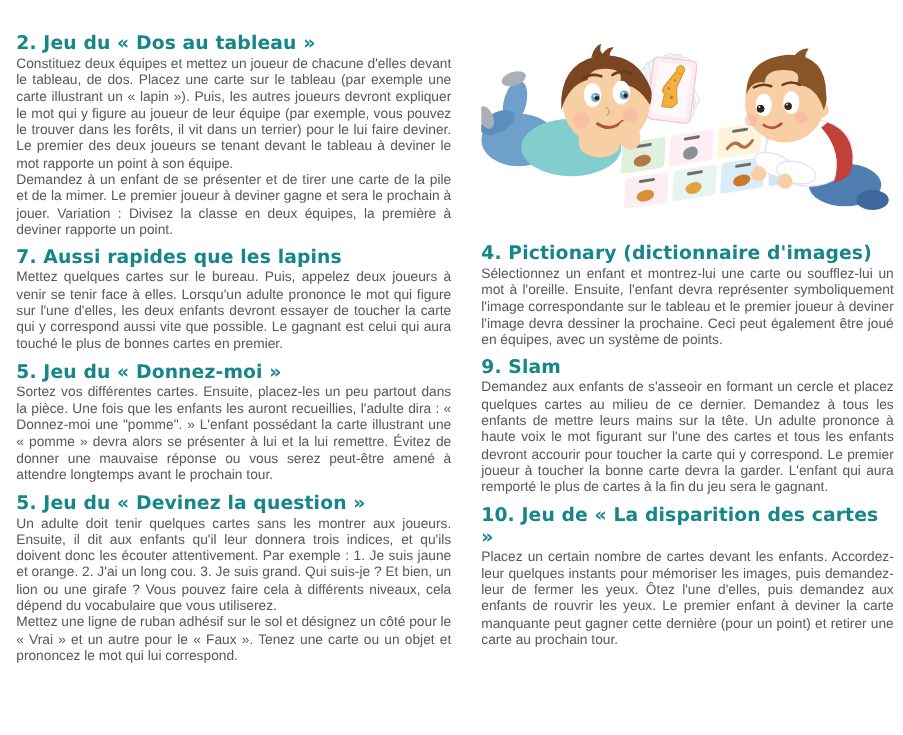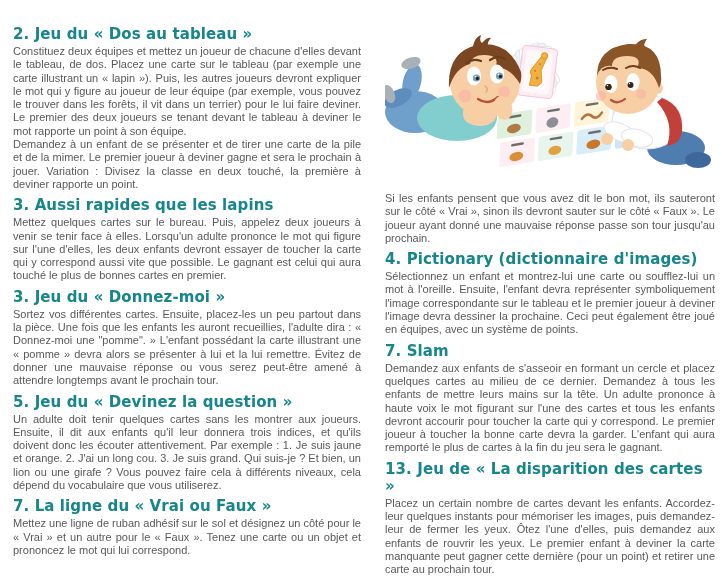--- a/index.html
+++ b/index.html
@@ -38,36 +38,35 @@
 <body>
 
 <div class="page">
 
   <div class="col col-left">
     <section>
       <h2 class="sec-heading">2. Jeu du « Dos au tableau »</h2>
       <p class="sec-body">Constituez deux équipes et mettez un joueur de chacune d'elles devant le tableau, de dos. Placez une carte sur le tableau (par exemple une carte illustrant un « lapin »). Puis, les autres joueurs devront expliquer le mot qui y figure au joueur de leur équipe (par exemple, vous pouvez le trouver dans les forêts, il vit dans un terrier) pour le lui faire deviner. Le premier des deux joueurs se tenant devant le tableau à deviner le mot rapporte un point à son équipe.</p>
     </section>
     <section>
-      <p class="sec-body">Demandez à un enfant de se présenter et de tirer une carte de la pile et de la mimer. Le premier joueur à deviner gagne et sera le prochain à jouer. Variation : Divisez la classe en deux touché, la première à deviner rapporte un point.</p>
+      <p class="sec-body">Demandez à un enfant de se présenter et de tirer une carte de la pile et de la mimer. Le premier joueur à deviner gagne et sera le prochain à jouer. Variation : Divisez la classe en deux équipes, la première à deviner rapporte un point.</p>
     </section>
     <section>
-      <h2 class="sec-heading">3. Aussi rapides que les lapins</h2>
+      <h2 class="sec-heading">7. Aussi rapides que les lapins</h2>
       <p class="sec-body">Mettez quelques cartes sur le bureau. Puis, appelez deux joueurs à venir se tenir face à elles. Lorsqu'un adulte prononce le mot qui figure sur l'une d'elles, les deux enfants devront essayer de toucher la carte qui y correspond aussi vite que possible. Le gagnant est celui qui aura touché le plus de bonnes cartes en premier.</p>
     </section>
     <section>
-      <h2 class="sec-heading">3. Jeu du « Donnez-moi »</h2>
+      <h2 class="sec-heading">5. Jeu du « Donnez-moi »</h2>
       <p class="sec-body">Sortez vos différentes cartes. Ensuite, placez-les un peu partout dans la pièce. Une fois que les enfants les auront recueillies, l'adulte dira : « Donnez-moi une "pomme". » L'enfant possédant la carte illustrant une « pomme » devra alors se présenter à lui et la lui remettre. Évitez de donner une mauvaise réponse ou vous serez peut-être amené à attendre longtemps avant le prochain tour.</p>
     </section>
     <section>
       <h2 class="sec-heading">5. Jeu du « Devinez la question »</h2>
       <p class="sec-body">Un adulte doit tenir quelques cartes sans les montrer aux joueurs. Ensuite, il dit aux enfants qu'il leur donnera trois indices, et qu'ils doivent donc les écouter attentivement. Par exemple : 1. Je suis jaune et orange. 2. J'ai un long cou. 3. Je suis grand. Qui suis-je ? Et bien, un lion ou une girafe ? Vous pouvez faire cela à différents niveaux, cela dépend du vocabulaire que vous utiliserez.</p>
     </section>
     <section>
-      <h2 class="sec-heading">7. La ligne du « Vrai ou Faux »</h2>
       <p class="sec-body">Mettez une ligne de ruban adhésif sur le sol et désignez un côté pour le « Vrai » et un autre pour le « Faux ». Tenez une carte ou un objet et prononcez le mot qui lui correspond.</p>
     </section>
   </div>
 
   <div class="col col-right">
 
     <div class="illustration">
       <svg viewBox="0 0 330 176" width="330" height="176">
 
         <g transform="translate(152,60)">
@@ -167,29 +166,28 @@
           <circle cx="244.5" cy="71.5" r="0.7" fill="#ffffff"></circle>
           <path d="M 218 58 Q 225 54 232 57" stroke="#6b3d1d" stroke-width="2" fill="none" stroke-linecap="round"></path>
           <path d="M 241 56 Q 248 52 255 56" stroke="#6b3d1d" stroke-width="2" fill="none" stroke-linecap="round"></path>
           <circle cx="216" cy="84" r="5" fill="#f7b3a6" opacity="0.6"></circle>
           <circle cx="256" cy="82" r="5" fill="#f7b3a6" opacity="0.6"></circle>
           <path d="M 226 88 Q 233 93 240 87" stroke="#b5543b" stroke-width="2.2" fill="none" stroke-linecap="round"></path>
         </g>
       </svg>
     </div>
 
-    <p class="continuation">Si les enfants pensent que vous avez dit le bon mot, ils sauteront sur le côté « Vrai », sinon ils devront sauter sur le côté « Faux ». Le joueur ayant donné une mauvaise réponse passe son tour jusqu'au prochain.</p>
 
     <section>
       <h2 class="sec-heading">4. Pictionary (dictionnaire d'images)</h2>
       <p class="sec-body">Sélectionnez un enfant et montrez-lui une carte ou soufflez-lui un mot à l'oreille. Ensuite, l'enfant devra représenter symboliquement l'image correspondante sur le tableau et le premier joueur à deviner l'image devra dessiner la prochaine. Ceci peut également être joué en équipes, avec un système de points.</p>
     </section>
     <section>
-      <h2 class="sec-heading">7. Slam</h2>
+      <h2 class="sec-heading">9. Slam</h2>
       <p class="sec-body">Demandez aux enfants de s'asseoir en formant un cercle et placez quelques cartes au milieu de ce dernier. Demandez à tous les enfants de mettre leurs mains sur la tête. Un adulte prononce à haute voix le mot figurant sur l'une des cartes et tous les enfants devront accourir pour toucher la carte qui y correspond. Le premier joueur à toucher la bonne carte devra la garder. L'enfant qui aura remporté le plus de cartes à la fin du jeu sera le gagnant.</p>
     </section>
     <section>
-      <h2 class="sec-heading">13. Jeu de « La disparition des cartes »</h2>
+      <h2 class="sec-heading">10. Jeu de « La disparition des cartes »</h2>
       <p class="sec-body">Placez un certain nombre de cartes devant les enfants. Accordez-leur quelques instants pour mémoriser les images, puis demandez-leur de fermer les yeux. Ôtez l'une d'elles, puis demandez aux enfants de rouvrir les yeux. Le premier enfant à deviner la carte manquante peut gagner cette dernière (pour un point) et retirer une carte au prochain tour.</p>
     </section>
   </div>
 
 </div>
 
 </body></html>

